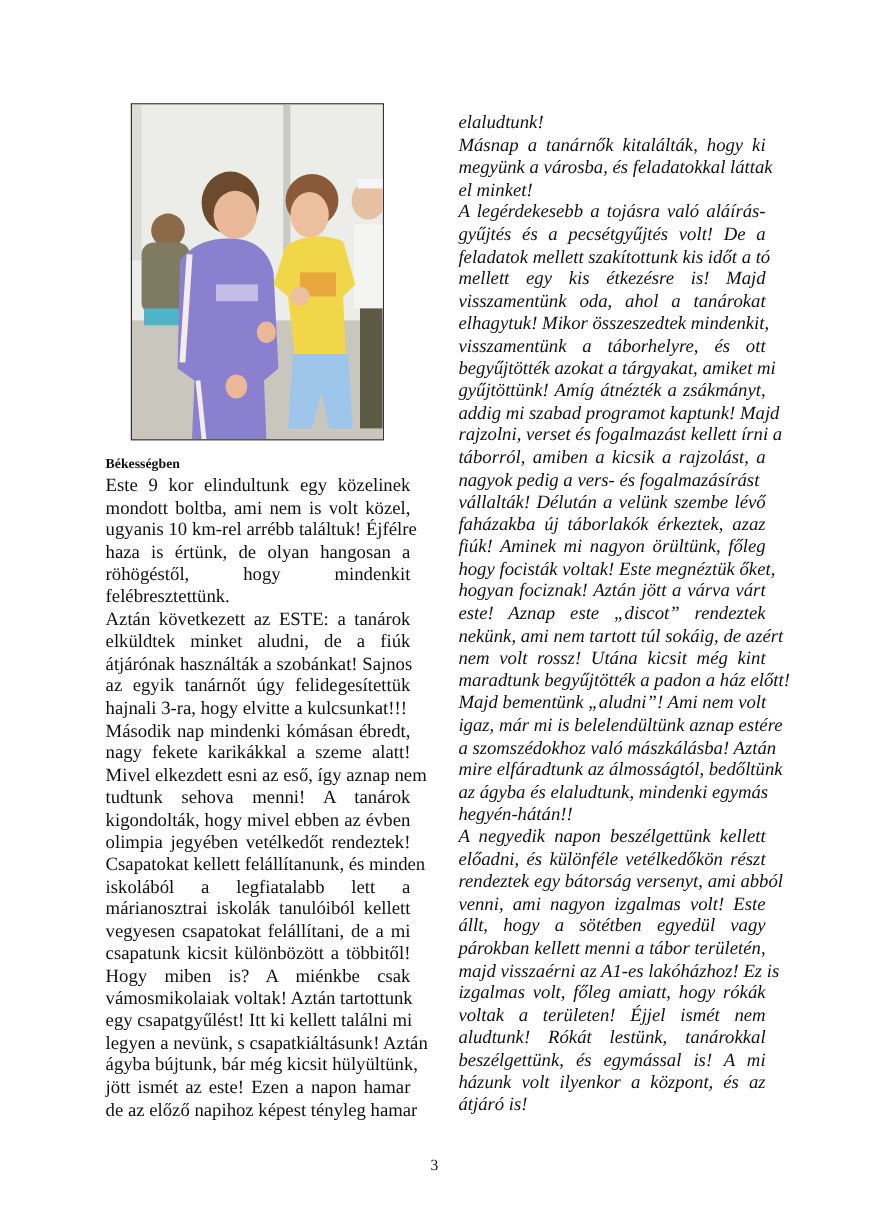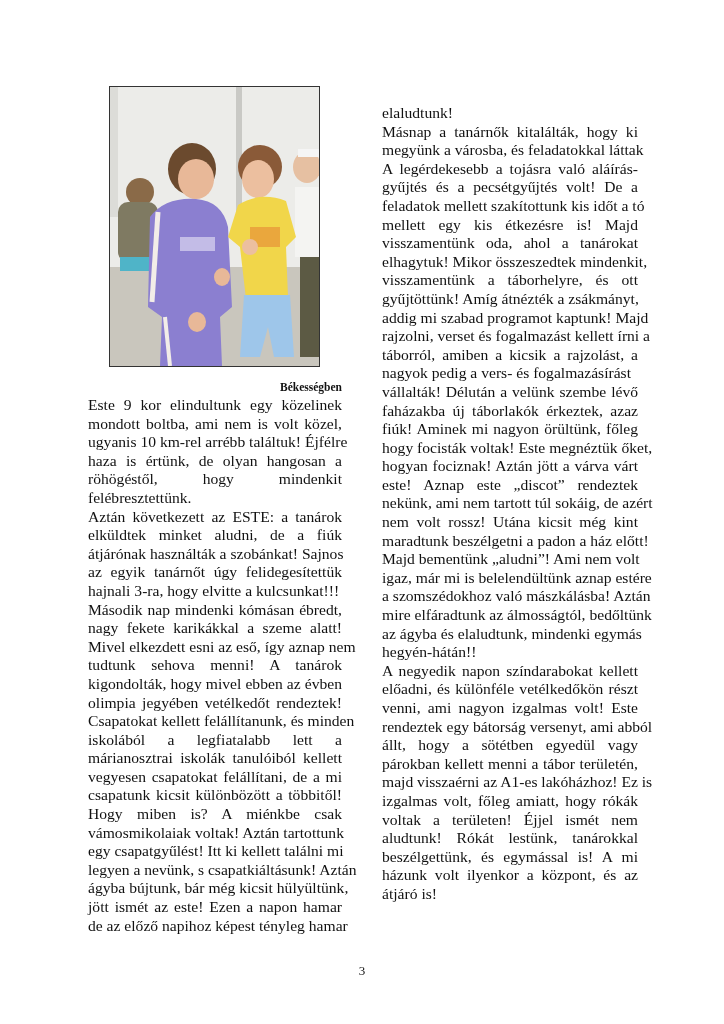--- a/index.html
+++ b/index.html
@@ -2,24 +2,24 @@
 <html><head>
   <meta charset="utf-8">
   <style>
     html, body { margin: 0; padding: 0; background: #ffffff; }
     body { width: 724px; height: 1024px; position: relative; overflow: hidden;
            font-family: "Liberation Serif", "DejaVu Serif", serif; color: #111; }
     .col { position: absolute; font-size: 15.6px; line-height: 18.6px; text-align: justify; }
     .col .line { display: block; white-space: nowrap; text-align: justify; text-align-last: justify; height: 18.6px; }
     .col .line.last { text-align-last: left; }
     #left-col { left: 88px; top: 396px; width: 254px; }
-    #right-col { left: 382px; top: 104px; width: 256px; }
+    #right-col { left: 382px; top: 94px; width: 256px; font-style: italic; }
     #photo { position: absolute; left: 109px; top: 86px; width: 209px; height: 279px;
              border: 1px solid #333; overflow: hidden; background: #e9e9e4; }
-    #caption { position: absolute; left: 88px; top: 381px; width: 254px; text-align: right;
+    #caption { position: absolute; left: 88px; top: 381px; width: 254px; text-align: left;
                font-weight: bold; font-size: 11.5px; }
     #page-number { position: absolute; left: 352px; top: 963px; width: 20px; text-align: center; font-size: 13px; }
   </style>
 </head>
 <body>
 
 <div id="photo">
   <svg width="209" height="279" viewBox="0 0 209 279">
     <rect x="0" y="0" width="209" height="279" fill="#ecece9"></rect>
     <rect x="126" y="0" width="6" height="140" fill="#c9c9c5"></rect>
@@ -82,51 +82,53 @@
     <span class="line">egy csapatgyűlést! Itt ki kellett találni mi</span>
     <span class="line">legyen a nevünk, s csapatkiáltásunk! Aztán</span>
     <span class="line">ágyba bújtunk, bár még kicsit hülyültünk,</span>
     <span class="line">jött ismét az este! Ezen a napon hamar</span>
     <span class="line last">de  az előző napihoz képest tényleg hamar</span>
   </div>
 <div id="right-col" class="col">
     <span class="line last">elaludtunk!</span>
     <span class="line">Másnap a tanárnők kitalálták, hogy ki</span>
     <span class="line">megyünk a városba, és feladatokkal láttak</span>
+    <span class="line last">el minket!</span>
     <span class="line">A legérdekesebb a tojásra való aláírás-</span>
     <span class="line">gyűjtés és a pecsétgyűjtés volt! De a</span>
     <span class="line">feladatok mellett szakítottunk kis időt a tó</span>
     <span class="line">mellett egy kis étkezésre is! Majd</span>
     <span class="line">visszamentünk oda, ahol a tanárokat</span>
     <span class="line">elhagytuk! Mikor összeszedtek mindenkit,</span>
     <span class="line">visszamentünk a táborhelyre, és ott</span>
+    <span class="line">begyűjtötték azokat a tárgyakat, amiket mi</span>
     <span class="line">gyűjtöttünk! Amíg átnézték a zsákmányt,</span>
     <span class="line">addig mi szabad programot kaptunk! Majd</span>
     <span class="line">rajzolni, verset és fogalmazást kellett írni a</span>
     <span class="line">táborról, amiben a kicsik a rajzolást, a</span>
     <span class="line last">nagyok pedig a vers- és fogalmazásírást</span>
     <span class="line">vállalták!  Délután a velünk szembe lévő</span>
     <span class="line">faházakba új táborlakók érkeztek, azaz</span>
     <span class="line">fiúk! Aminek mi nagyon örültünk, főleg</span>
     <span class="line">hogy focisták voltak! Este megnéztük őket,</span>
     <span class="line">hogyan fociznak! Aztán jött a várva várt</span>
     <span class="line">este! Aznap este „discot” rendeztek</span>
     <span class="line">nekünk, ami nem tartott túl sokáig, de azért</span>
     <span class="line">nem volt rossz! Utána kicsit még kint</span>
-    <span class="line">maradtunk beszélgetni a padon a ház előtt!</span>
+    <span class="line">maradtunk begyűjtötték a padon a ház előtt!</span>
     <span class="line">Majd bementünk „aludni”! Ami nem volt</span>
     <span class="line">igaz, már mi is belelendültünk aznap estére</span>
     <span class="line">a szomszédokhoz való mászkálásba! Aztán</span>
     <span class="line">mire elfáradtunk az álmosságtól, bedőltünk</span>
     <span class="line">az ágyba és elaludtunk, mindenki egymás</span>
     <span class="line last">hegyén-hátán!!</span>
-    <span class="line">A negyedik napon színdarabokat kellett</span>
+    <span class="line">A negyedik napon beszélgettünk kellett</span>
     <span class="line">előadni, és különféle vetélkedőkön részt</span>
+    <span class="line">rendeztek egy bátorság versenyt, ami abból</span>
     <span class="line">venni, ami nagyon izgalmas volt! Este</span>
-    <span class="line">rendeztek egy bátorság versenyt, ami abból</span>
     <span class="line">állt, hogy a sötétben egyedül vagy</span>
     <span class="line">párokban kellett menni a tábor területén,</span>
     <span class="line">majd visszaérni az A1-es lakóházhoz! Ez is</span>
     <span class="line">izgalmas volt, főleg amiatt, hogy rókák</span>
     <span class="line">voltak a területen! Éjjel ismét nem</span>
     <span class="line">aludtunk! Rókát lestünk, tanárokkal</span>
     <span class="line">beszélgettünk, és egymással is! A mi</span>
     <span class="line">házunk volt ilyenkor a központ, és az</span>
     <span class="line last">átjáró is!</span>
   </div>

